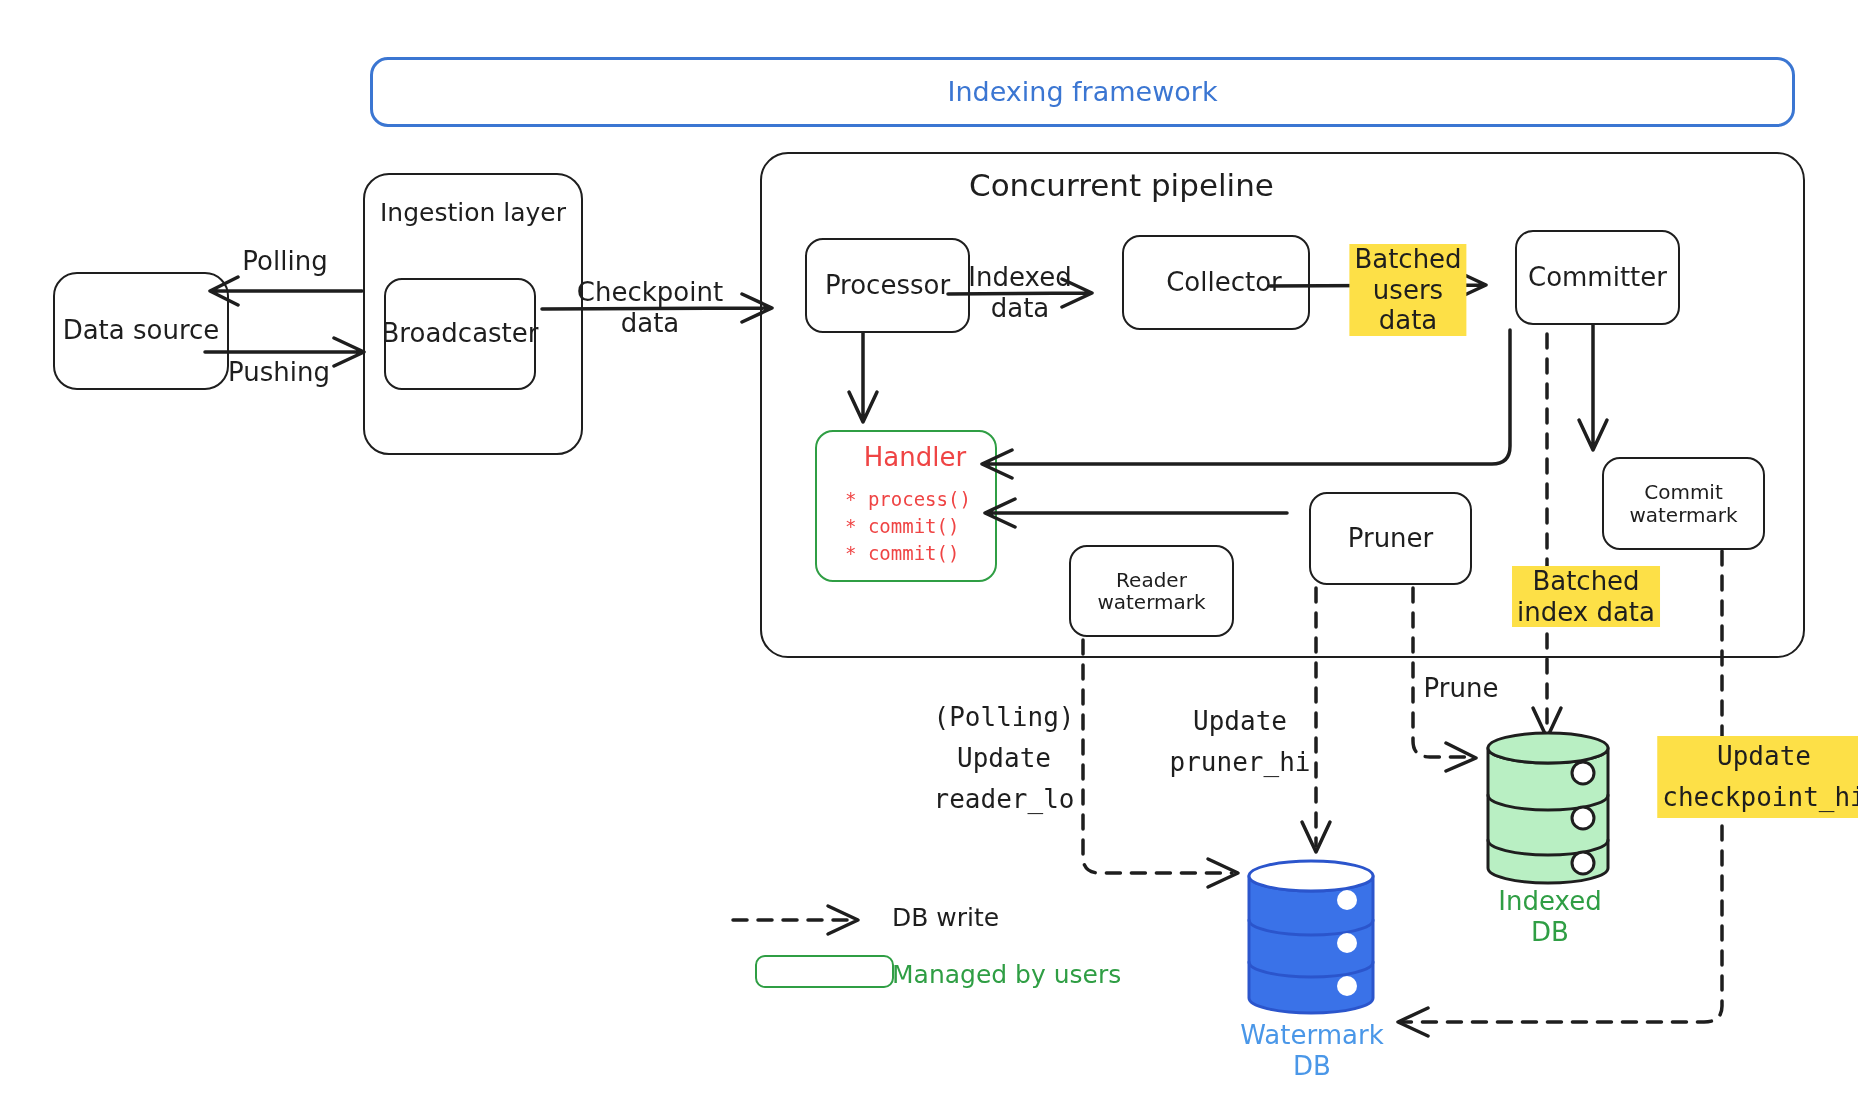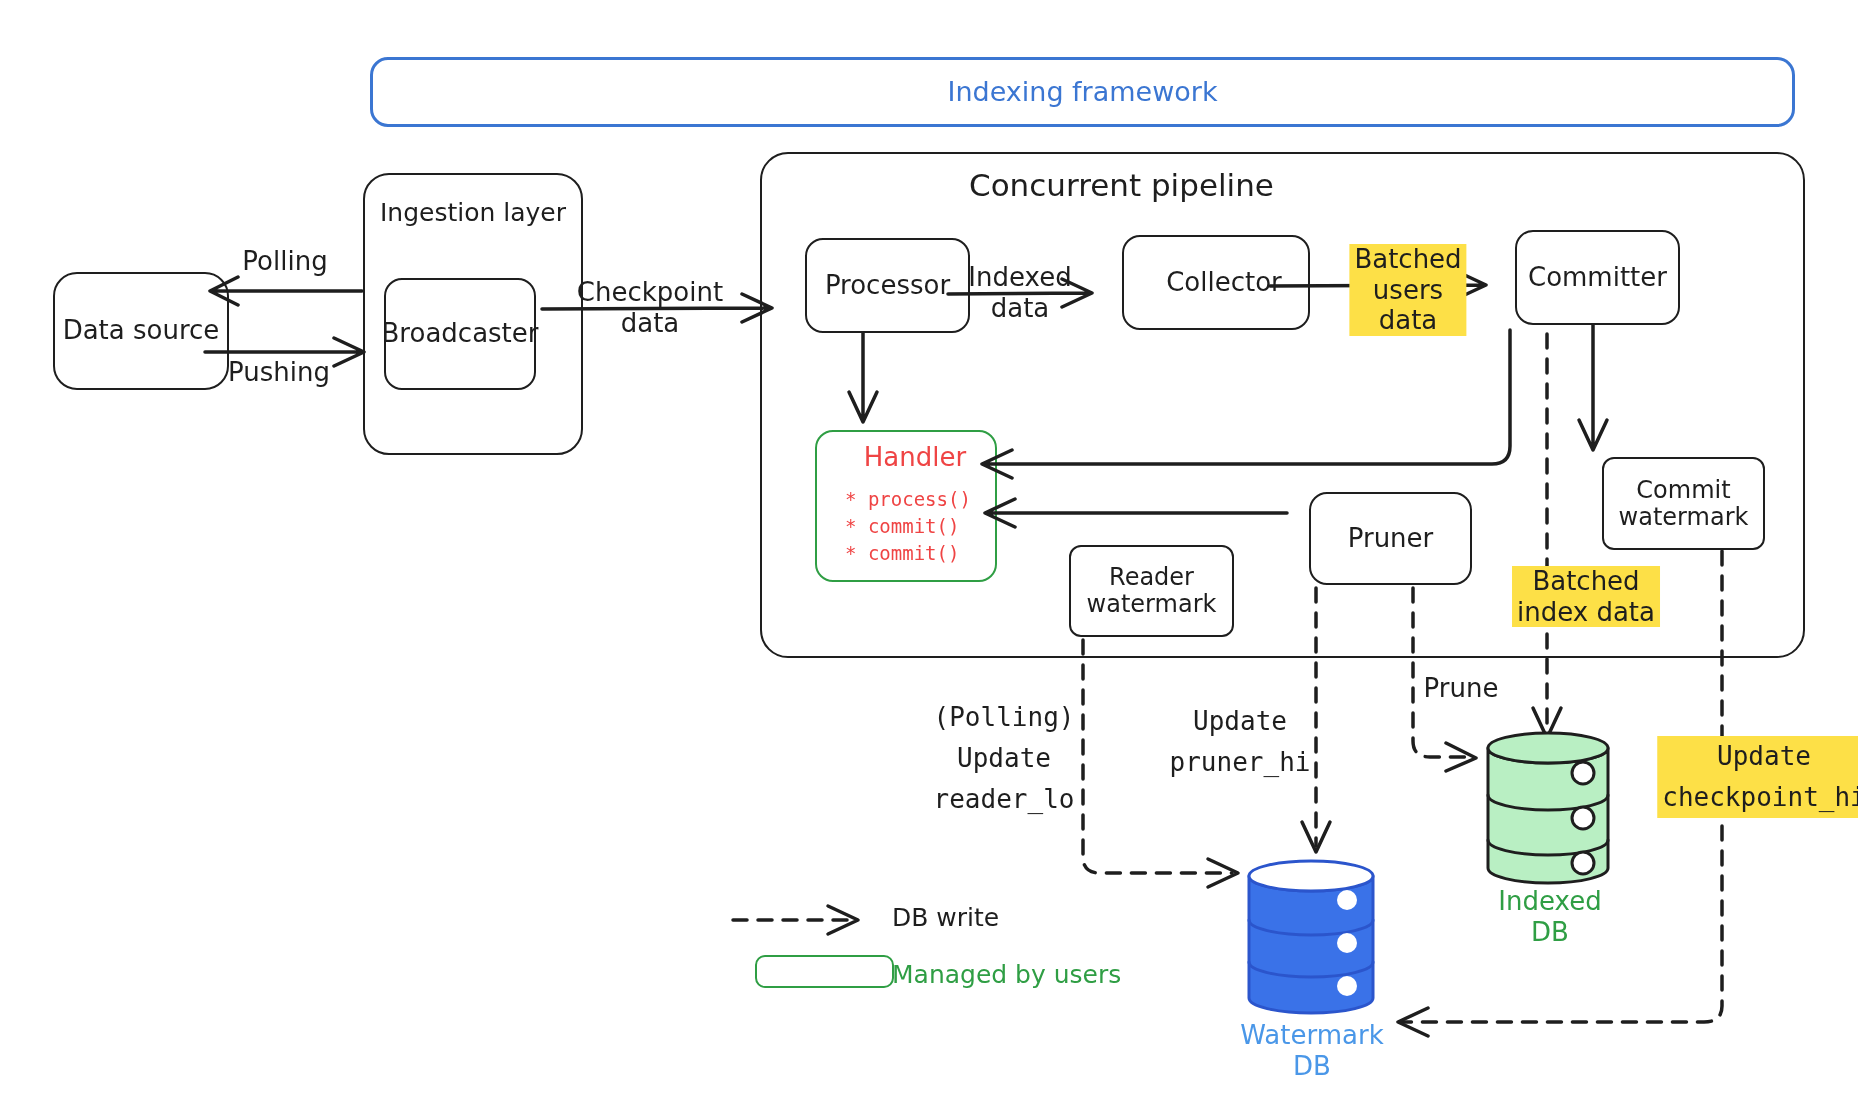--- a/index.html
+++ b/index.html
@@ -26,21 +26,21 @@
   .handler-title { font-size:26px; align-self:center; margin-left:-10px; margin-bottom:14px; }
   .handler-method { font-family:"DejaVu Sans Mono", monospace; font-size:19px; line-height:27px; }
   .lbl { position:absolute; z-index:3; font-size:26px; line-height:1.18; text-align:center;
          transform:translateX(-50%); white-space:nowrap; }
   .lbl.left { transform:none; text-align:left; }
   .lbl.bg { background:#fde047; padding:0 5px;margin-left:28px; }
   .mono { font-family:"DejaVu Sans Mono", monospace; font-size:26px; line-height:1.58; }
   .blue-txt { color:#4a97e8; }
   .green-txt { color:#2f9e44; }
   .legend-rect { height:33px; width:139px; border-radius:10px; }
-  .two-line { font-size:24px;border-radius:12px; }
+  .two-line { font-size:20px; }
 </style>
 </head>
 <body>
 
 <div class="canvas">
 
   <div class="node frame-blue" style="left:348px; top:57px; width:1425px; height:70px;">
     <span>Indexing framework</span>
   </div>
 

